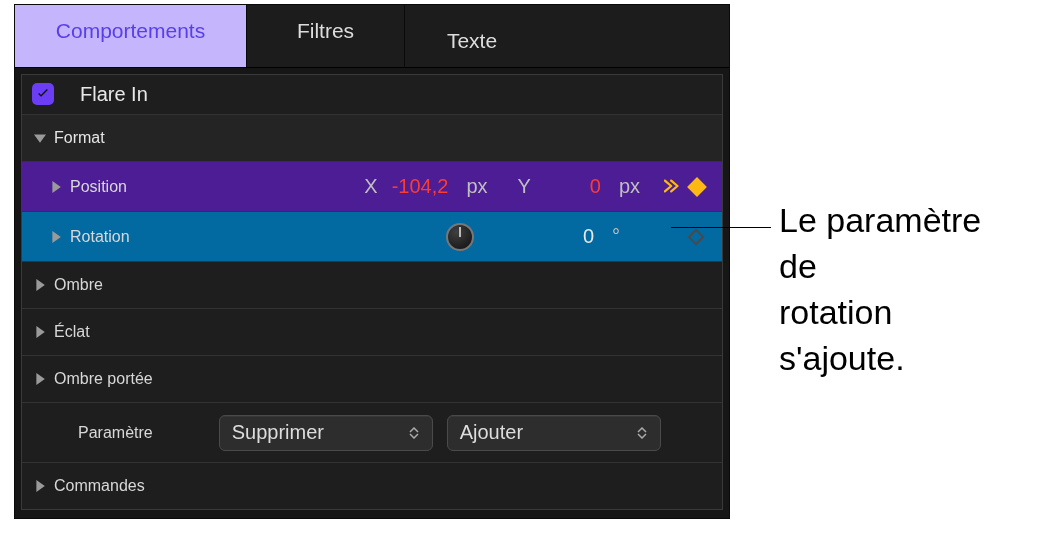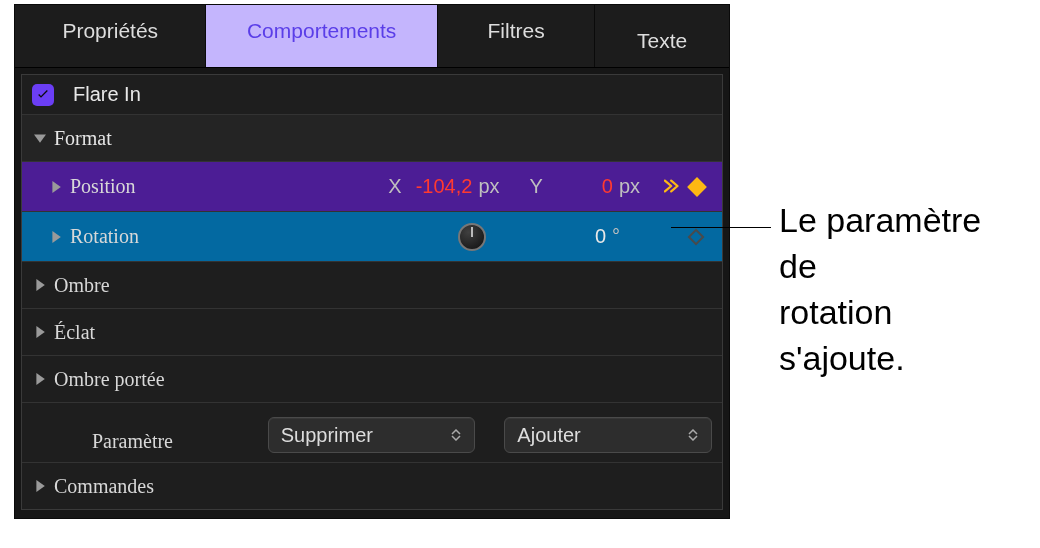--- a/index.html
+++ b/index.html
@@ -48,23 +48,23 @@
       padding: 0 0 2px 0;
     }
     .inner {
       margin: 6px 6px 6px 6px;
       background: #1e1e1e;
       border: 1px solid #3a3a3a;
       padding-bottom: 0;
     }
     .title-row {
       display: flex;
-      align-items: flex-end;
+      align-items: flex-start;
       padding: 8px 10px 8px 10px;
-      gap: 19px;
+      gap: 26px;
     }
     .chk {
       width: 22px;
       height: 22px;
       border-radius: 5px;
       background: #6b3ef5;
       display: inline-flex;
       align-items: center;
       justify-content: center;
       color: #0b0b0b;
@@ -95,35 +95,35 @@
       width: 16px;
       height: 16px;
       display: inline-flex;
       align-items: center;
       justify-content: center;
       color: #9a9a9a;
       margin-right: 6px;
     }
     .disclose svg { width: 12px; height: 12px; fill: #9a9a9a; }
     .indent { width: 16px; display:inline-block; }
-    .label { color: #d8d8d8; font-size: 20px; font-family: Liberation Serif, serif; }
+    .label { color: #d8d8d8; font-size: 16px; }
     .label.bright { color: #e6e6e6; }
     .axis { color: #bfbfbf; font-size: 20px; }
     .val { color: #e8e8e8; font-size: 20px; min-width: 30px; text-align: right; display:inline-block;}
     .val.red { color: #ff3a30; }
-    .unit { color: #bfbfbf; font-size: 20px; margin-left: 6px; }
+    .unit { color: #bfbfbf; font-size: 20px; margin-left: 18px; }
     .flex-sp { flex: 1; }
     .param-row {
       display: flex;
-      align-items: flex-end;
+      align-items: center;
       padding: 9px 10px;
       height: 60px;
       border-top: 1px solid #333;
       background: #1e1e1e;
-      gap: 29px;
+      gap: 14px;
     }
     .popup {
       background: #2d2d2d;
       border: 1px solid #4a4a4a;
       border-radius: 6px;
       height: 36px;
       width: 214px;
       display: flex;
       align-items: center;
       padding: 0 12px;
@@ -185,21 +185,20 @@
       height: 1px;
       background: #000;
     }
     .title-text { color: #e8e8e8; font-size: 20px; font-weight: 500; }
   </style>
 </head>
 <body>
 
 <div class="panel">
   <div class="tabs">
-    <div class="tab t1">Propriétés</div>
     <div class="tab t2 active">Comportements</div>
     <div class="tab t3">Filtres</div>
     <div class="tab t4">Texte</div>
   </div>
 
   <div class="body-area">
     <div class="inner">
 
       <div class="title-row">
         <span class="chk">

